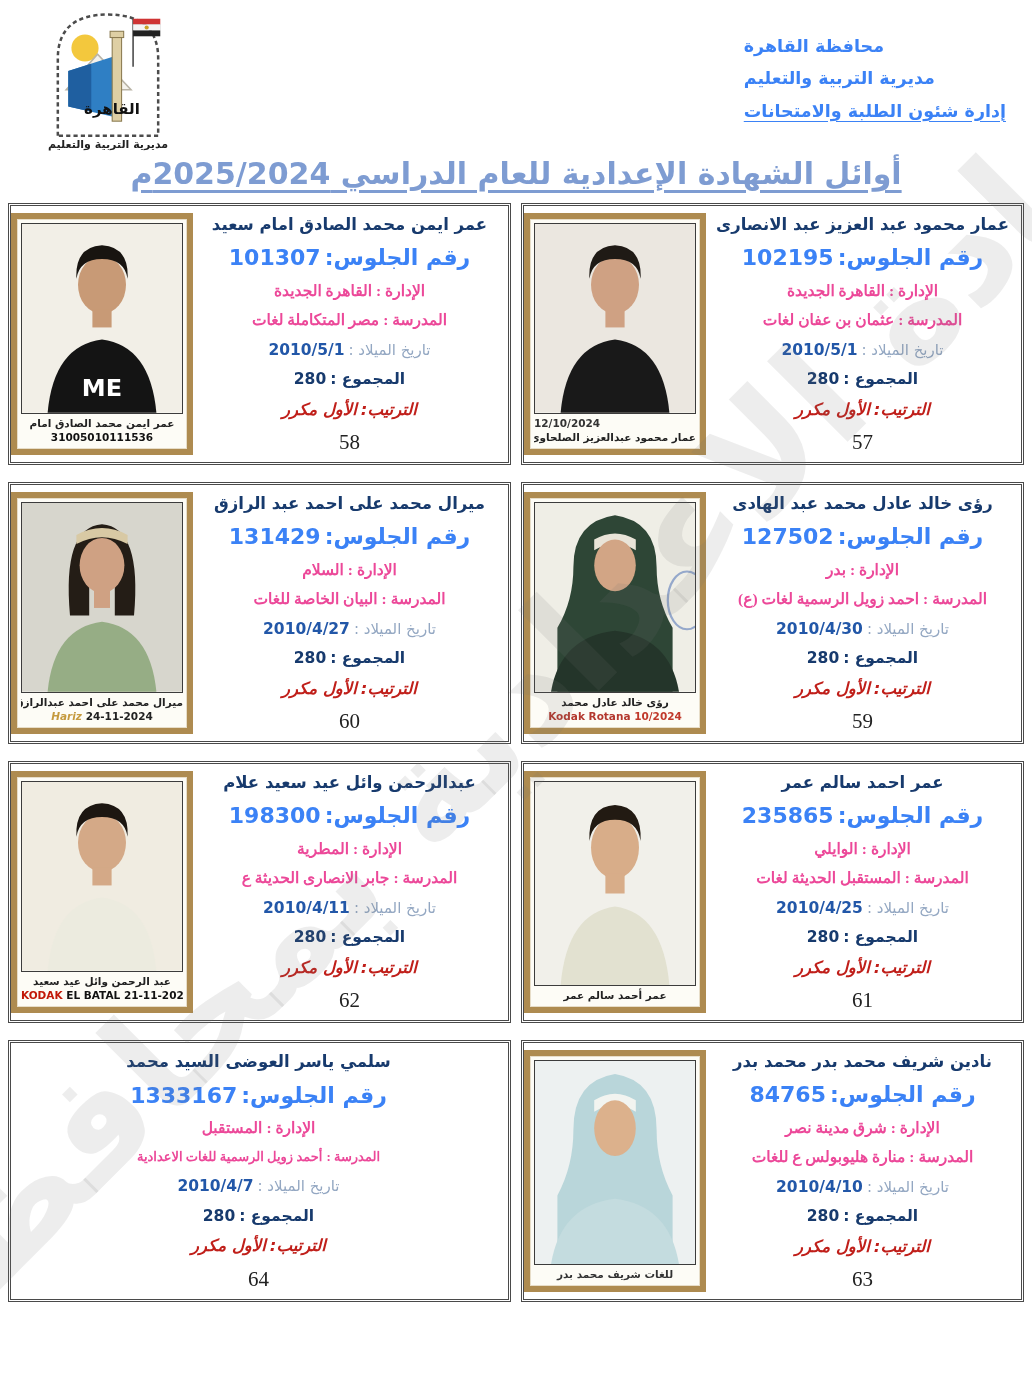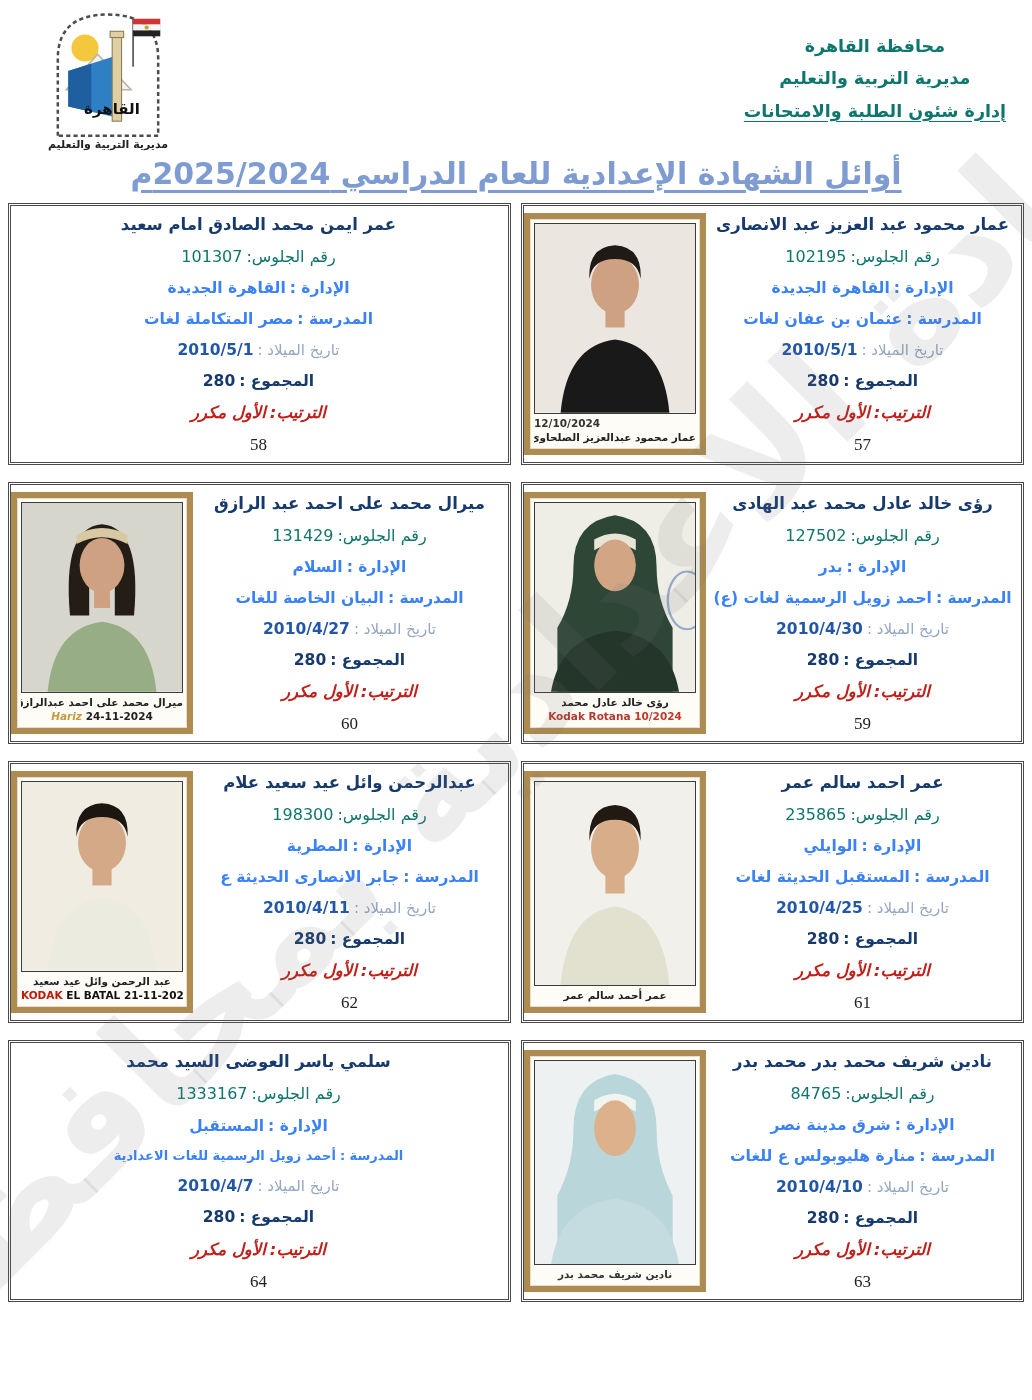--- a/index.html
+++ b/index.html
@@ -17,22 +17,22 @@
     position:absolute; left:28px; top:2px; width:160px; text-align:center;
   }
   .logo-art { position:relative; width:128px; height:138px; margin:0 auto; }
   .logo-art svg { width:100%; height:100%; display:block; }
   .logo-city {
     position:absolute; left:8px; right:0; top:98px;
     font-size:15px; font-weight:bold; color:#111;
   }
   .logo-sub { font-size:11px; color:#222; font-weight:600; margin-top:-2px; }
   .org-block {
-    position:absolute; right:26px; top:30px; text-align:center;
-    color:#0f766e; font-size:17.5px; font-weight:600; line-height:1.85;
+    position:absolute; right:26px; top:30px; text-align:left;
+    color:#3b82f6; font-size:17.5px; font-weight:600; line-height:1.85;
   }
   .org-underlined { text-decoration:underline; text-underline-offset:4px; }
   .page-title {
     position:absolute; top:156px; left:0; right:0; text-align:center;
     font-size:30px; font-weight:800; color:#7e9cd2;
     text-decoration:underline; text-underline-offset:6px;
   }
   
   .watermark {
     position:absolute; inset:0; z-index:40; pointer-events:none;
@@ -53,28 +53,28 @@
     border:3px double #4a4a4a; background:#fff;
     display:flex; flex-direction:row; padding:7px 0;
     position:relative; z-index:1;
   }
   .info {
     flex:1; display:flex; flex-direction:column; align-items:center;
     justify-content:space-between; text-align:center; padding:2px 4px 0 2px;
     min-width:0;
   }
   .l-name  { color:#173a6d; font-weight:700; font-size:16.5px; white-space:nowrap; }
-  .l-seat  { color:#0f766e; font-weight:400; font-size:16px; }
-  .l-black { color:#3b82f6; font-weight:700; font-size:15.5px; white-space:nowrap; }
+  .l-seat  { color:#3b82f6; font-weight:700; font-size:22px; }
+  .l-black { color:#ec4899; font-weight:700; font-size:15.5px; white-space:nowrap;font-family:Liberation Serif, serif; }
   .l-black.small { font-size:13px; }
   .l-dob .lbl { color:#93a7c2; font-weight:400; font-size:15px; }
   .l-dob .val { color:#2257a8; font-weight:700; font-size:15.5px; }
   .l-total { color:#173a6d; font-weight:700; font-size:15.5px; }
   .l-rank  { color:#c01f1a; font-weight:700; font-size:16.5px;font-style:italic; }
-  .l-num   { color:#222; font-family:"Liberation Serif", serif; font-size:17px; }
+  .l-num   { color:#222; font-family:"Liberation Serif", serif; font-size:21px; }
   .lbl { margin-left:4px; }
   
   .photo-frame {
     width:182px; height:242px; flex:0 0 182px;
     border:6px solid #ae8b50; background:#fdfcf6; padding:4px;
     display:flex; flex-direction:column; align-self:center; direction:ltr;
     box-shadow:inset 0 0 0 1px #e7ddc8;
   }
   .photo-area { flex:1; border:1px solid #3c3c3c; position:relative; overflow:hidden; }
   .photo-area svg { position:absolute; inset:0; }
@@ -151,20 +151,36 @@
     <div class="info">
       <div class="l-name">عمر ايمن محمد الصادق امام سعيد</div>
       <div class="l-seat"><span class="lbl">رقم الجلوس:</span><span>101307</span></div>
       <div class="l-black"><span class="lbl">الإدارة :</span><span>القاهرة الجديدة</span></div>
       <div class="l-black l-school"><span class="lbl">المدرسة :</span><span>مصر المتكاملة لغات</span></div>
       <div class="l-dob"><span class="lbl">تاريخ الميلاد :</span><span class="val">2010/5/1</span></div>
       <div class="l-total"><span class="lbl">المجموع :</span><span>280</span></div>
       <div class="l-rank"><span class="lbl">الترتيب:</span><span>الأول مكرر</span></div>
       <div class="l-num">58</div>
     </div>
+    <div class="photo-frame">
+      <div class="photo-area">
+          <svg viewBox="0 0 100 124" preserveAspectRatio="none" width="100%" height="100%">
+            <rect width="100" height="124" fill="#f2efe7"></rect>
+            <ellipse cx="50" cy="40" rx="15" ry="19" fill="#c89a76"></ellipse>
+            <path d="M34 36 Q33 15 50 14 Q67 15 66 36 Q64 23 50 23 Q36 23 34 36 Z" fill="#181410"></path>
+            <rect x="44" y="56" width="12" height="12" fill="#c89a76"></rect>
+            <path d="M16 124 Q20 80 50 76 Q80 80 84 124 Z" fill="#141414"></path>
+            <text x="50" y="113" font-size="15" font-weight="bold" fill="#ffffff" text-anchor="middle" font-family="DejaVu Sans, sans-serif">ME</text>
+          </svg>
+        </div>
+      <div class="photo-captions">
+          <div class="cap-line"><span style="color: rgb(34, 34, 34); font-weight: bold;">عمر ايمن محمد الصادق امام</span></div>
+          <div class="cap-line" style="direction: ltr;"><span style="color: rgb(17, 17, 17); font-weight: bold;">31005010111536</span></div>
+        </div>
+    </div>
   </div>
 
   <div class="card">
     <div class="info">
       <div class="l-name">رؤى خالد عادل محمد عبد الهادى</div>
       <div class="l-seat"><span class="lbl">رقم الجلوس:</span><span>127502</span></div>
       <div class="l-black"><span class="lbl">الإدارة :</span><span>بدر</span></div>
       <div class="l-black l-school"><span class="lbl">المدرسة :</span><span>احمد زويل الرسمية لغات (ع)</span></div>
       <div class="l-dob"><span class="lbl">تاريخ الميلاد :</span><span class="val">2010/4/30</span></div>
       <div class="l-total"><span class="lbl">المجموع :</span><span>280</span></div>
@@ -288,21 +304,21 @@
       <div class="photo-area">
           <svg viewBox="0 0 100 124" preserveAspectRatio="none" width="100%" height="100%">
             <rect width="100" height="124" fill="#edf1f1"></rect>
             <path d="M50 8 Q24 12 24 42 Q24 64 14 82 L14 124 L86 124 L86 82 Q76 64 76 42 Q76 12 50 8 Z" fill="#b9d6da"></path>
             <path d="M37 24 Q50 16 63 24 L63 31 Q50 23 37 31 Z" fill="#f2f4f0"></path>
             <ellipse cx="50" cy="41" rx="13" ry="17" fill="#dcb18c"></ellipse>
             <path d="M10 124 Q16 88 50 84 Q84 88 90 124 Z" fill="#c4dcdf"></path>
           </svg>
         </div>
       <div class="photo-captions">
-          <div class="cap-line"><span style="color: rgb(51, 51, 51); font-weight: bold;">نادين شريف محمد بدر</span></div>
+          <div class="cap-line"><span style="color: rgb(51, 51, 51); font-weight: bold;">للغات شريف محمد بدر</span></div>
         </div>
     </div>
   </div>
 
   <div class="card">
     <div class="info">
       <div class="l-name">سلمي ياسر العوضى السيد محمد</div>
       <div class="l-seat"><span class="lbl">رقم الجلوس:</span><span>1333167</span></div>
       <div class="l-black"><span class="lbl">الإدارة :</span><span>المستقبل</span></div>
       <div class="l-black l-school small"><span class="lbl">المدرسة :</span><span>أحمد زويل الرسمية للغات الاعدادية</span></div>

